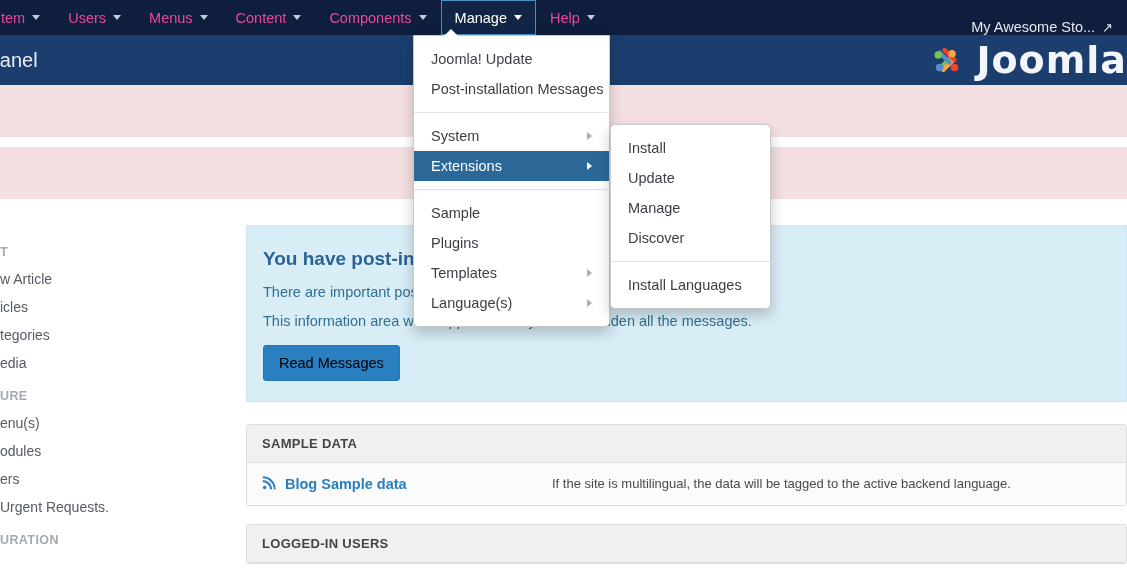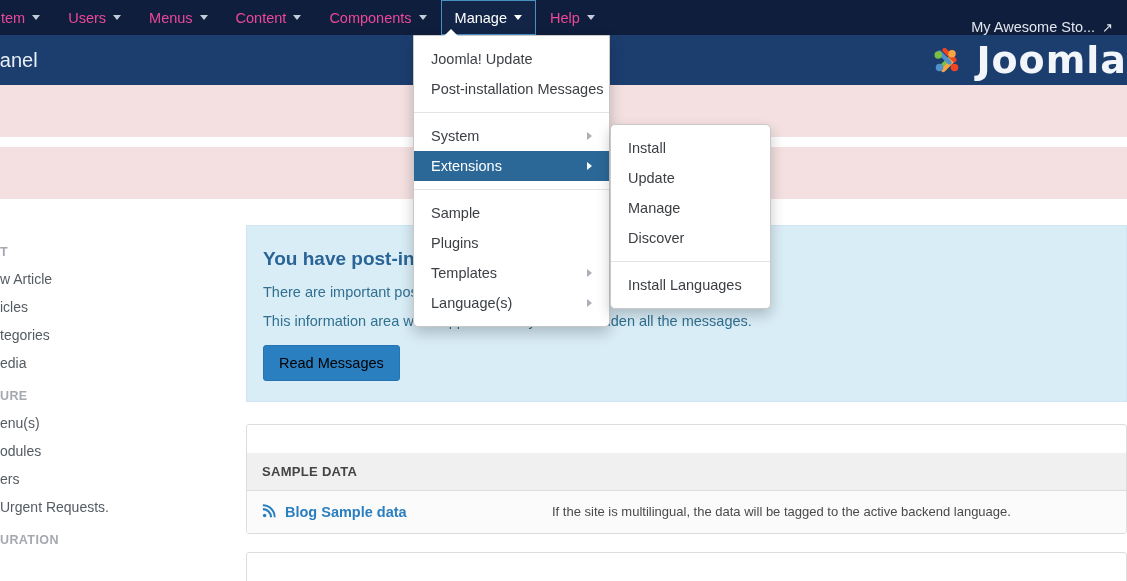--- a/index.html
+++ b/index.html
@@ -186,21 +186,20 @@
     overflow: hidden;
   }
   .card-head {
     background: #f0f0f0;
     border-bottom: 1px solid #dddddd;
     padding: 11px 15px;
     font-size: 13px;
     font-weight: bold;
     color: #444;
     letter-spacing: 0.3px;
-    margin-top: 28px;
   }
   .card-row {
     display: flex;
     padding: 13px 15px;
     background: #fbfbfb;
     align-items: flex-start;
   }
   .row-left {
     width: 290px;
     display: flex; align-items: center;

